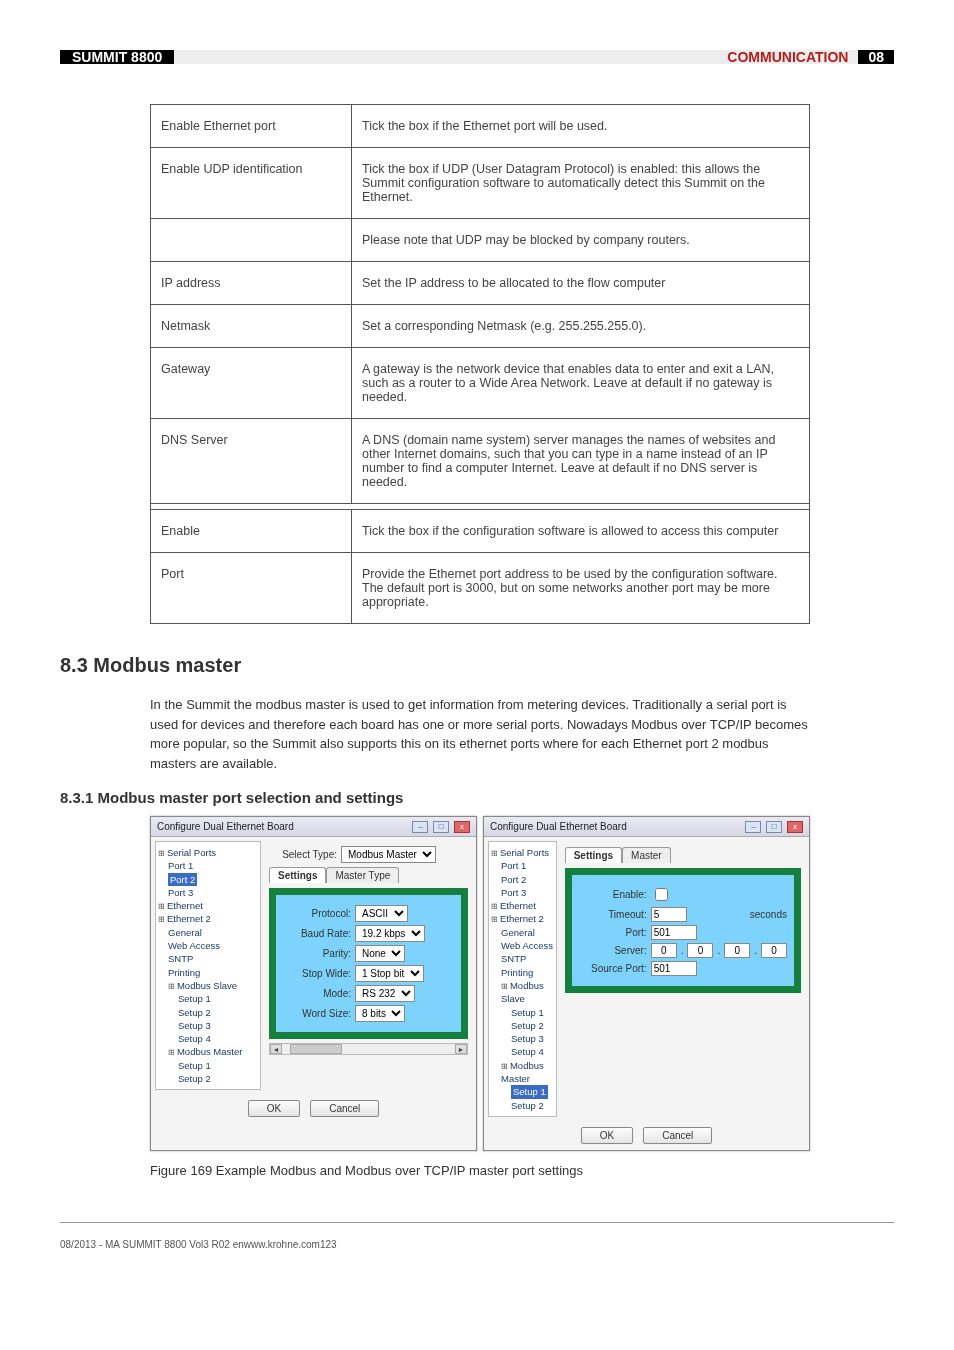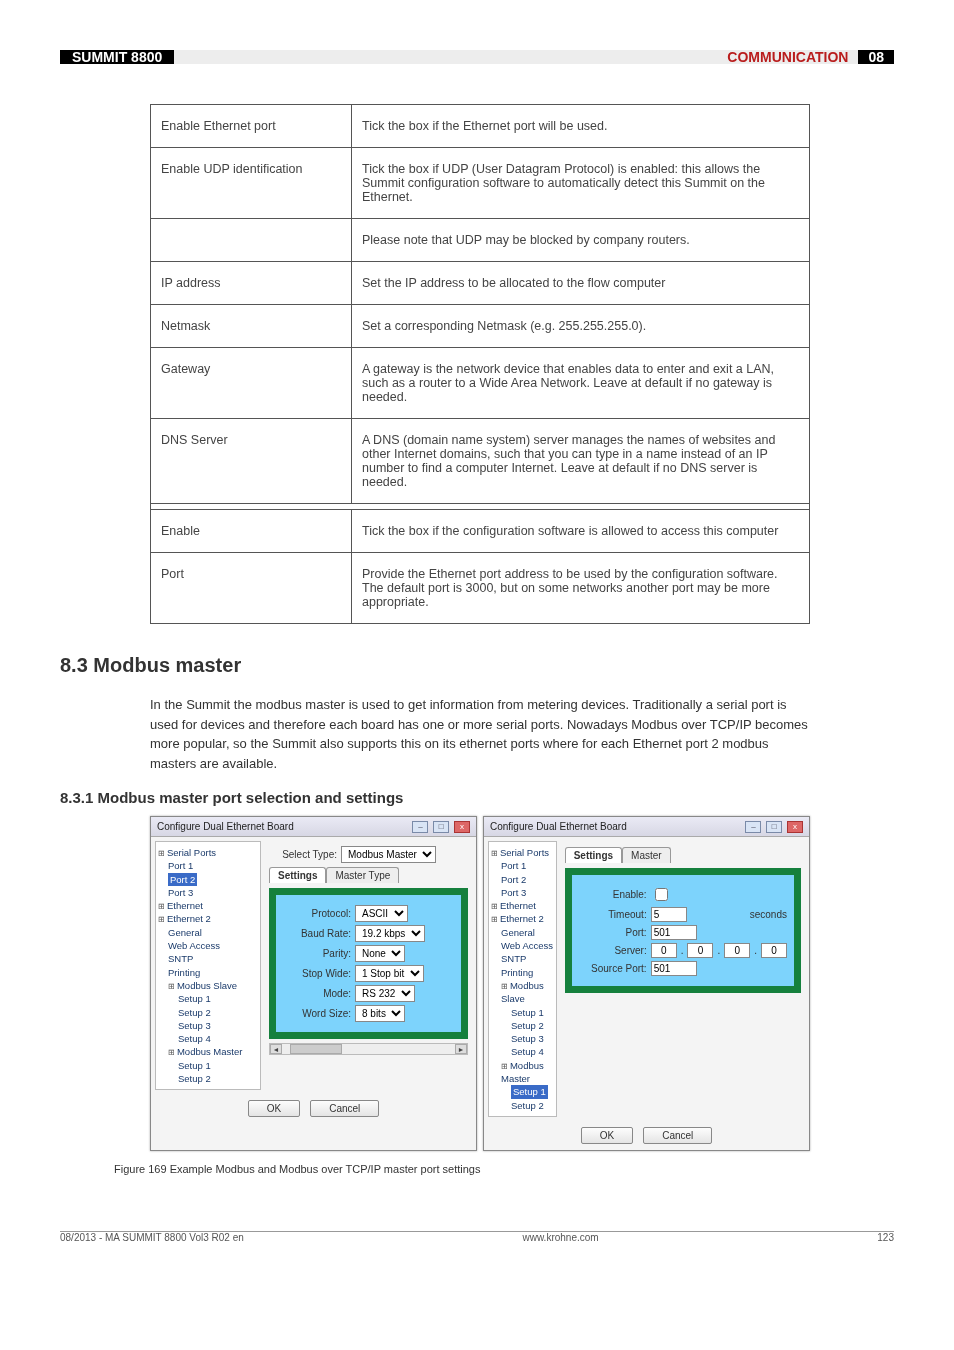--- a/index.html
+++ b/index.html
@@ -196,32 +196,31 @@
     padding: 6px;
   }
   .btn {
     border: 1px solid #888;
     background: linear-gradient(#fdfdfd,#e4e4e4);
     padding: 2px 18px;
     font-size: 10px;
     border-radius: 2px;
   }
   .caption {
-    font-size: 11px;
-    margin-left: 54px;
+    font-size: 13px;
+    margin-left: 90px;
     margin-top: 12px;
     margin-bottom: 14px;
     color: #333;
   }
   .footer {
     border-top: 1px solid #999;
-    margin-top: 56px;
-    padding-top: 0;
-    display: flex;
-    justify-content: space-between;
+    margin-top: 44px;
+    padding-top: 16px;
+    display: flex;
     font-size: 10px;
     color: #555;
   }
   .hscroll {
     border: 1px solid #bbb;
     height: 10px;
     background: #eee;
     margin-top: 4px;
     position: relative;
   }

